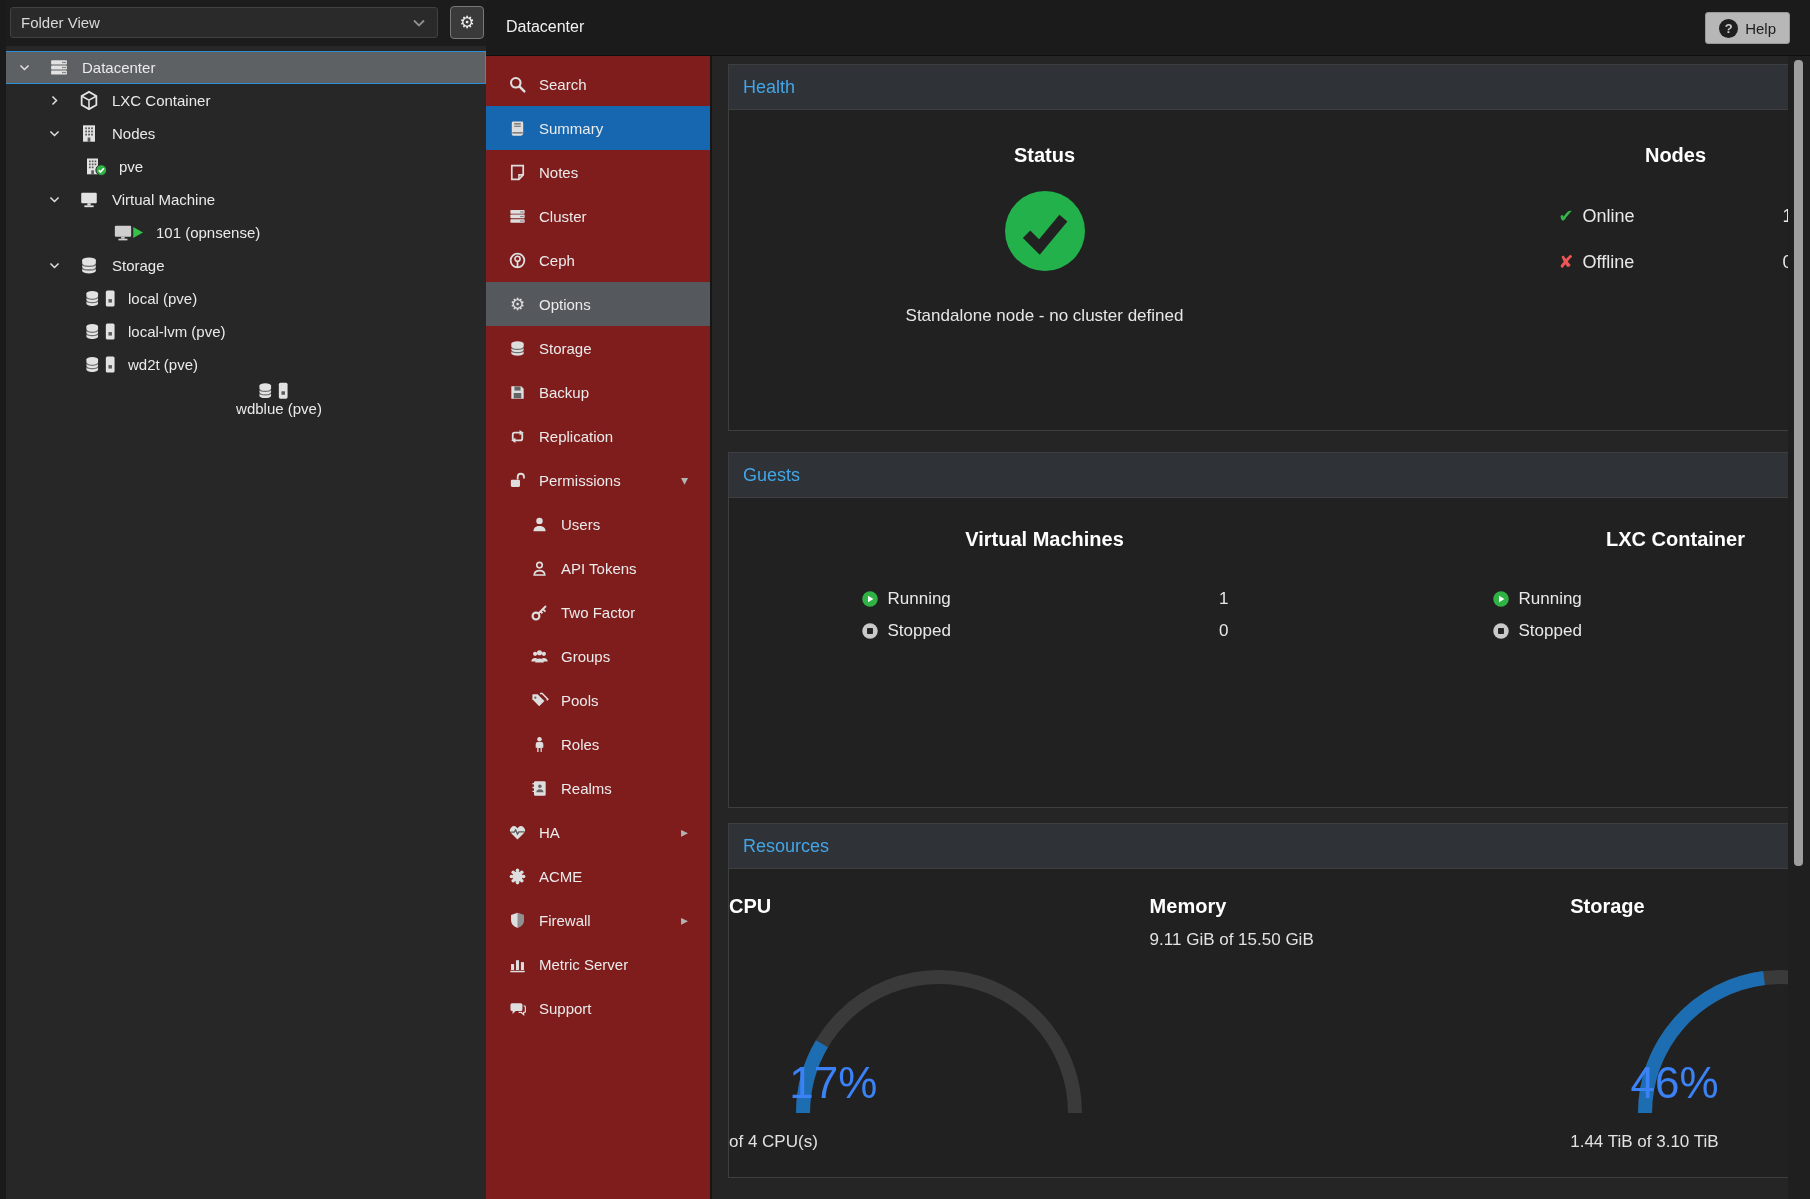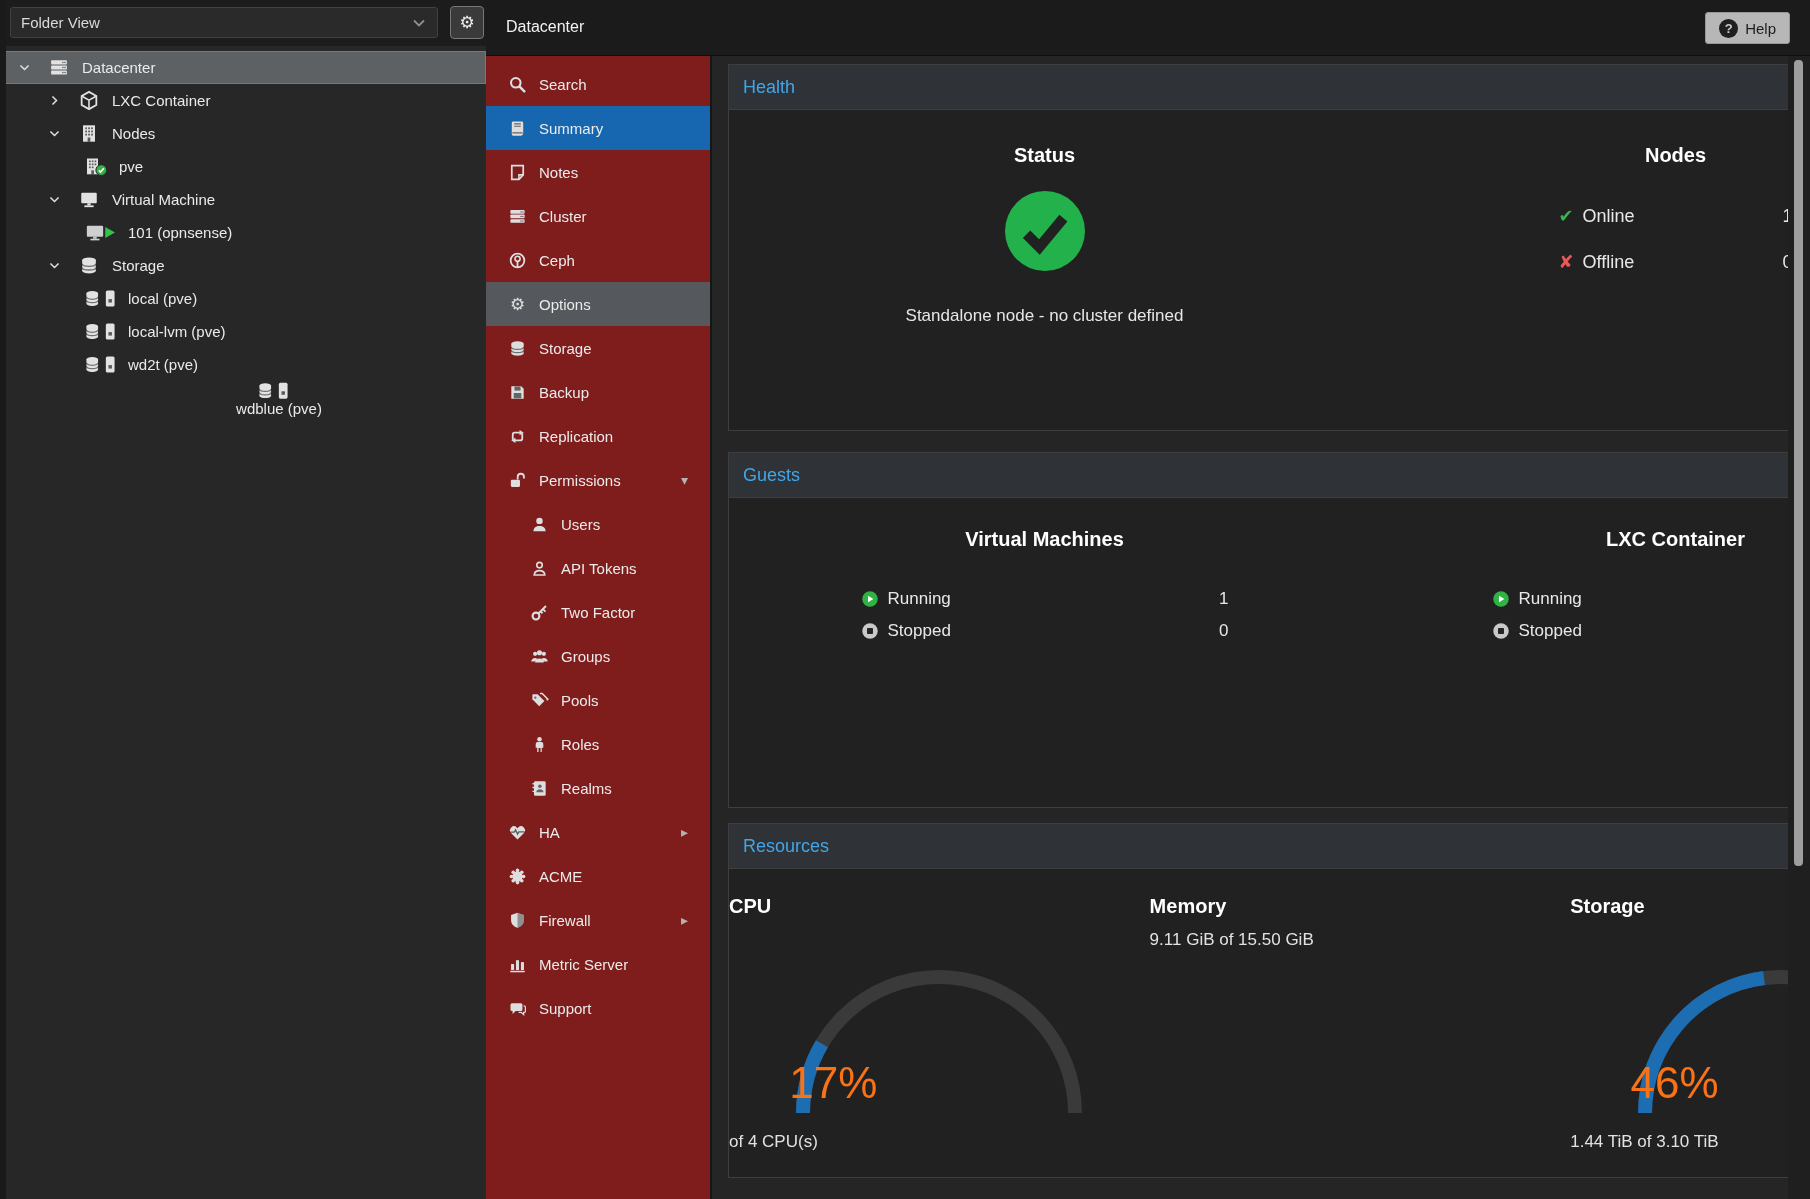--- a/index.html
+++ b/index.html
@@ -69,21 +69,21 @@
   .mark{font-size:18px;margin-right:9px;}
   .mark.ok{color:#35b54a;}
   .mark.err{color:#ee5555;}
   .val{margin-left:auto;}
   .grows{width:368px;margin:32px auto 0;font-size:17px;text-align:left;}
   .grow{display:flex;align-items:center;height:32px;}
   .grow .icn{width:18px;height:18px;margin-right:9px;}
   .res-cols{display:flex;}
   .res-col{width:33.33%;text-align:left;}
   .gauge{width:300px;height:156px;margin:46px auto 0;position:relative;}
-  .gpct{position:absolute;left:0;right:0;bottom:12px;font-size:44px;color:#f97316;}
+  .gpct{position:absolute;left:0;right:0;bottom:12px;font-size:44px;color:#3b82f6;}
   .gcap{margin-top:12px;font-size:17px;color:#e2e2e2;}
 
   
   #scrollbar{position:absolute;right:0;top:56px;width:22px;bottom:0;background:#1f1f1f;}
   #scroll-thumb{position:absolute;left:6px;top:4px;width:9px;height:806px;background:#9e9e9e;
     border-radius:4px;}
 </style>
 </head>
 <body>
 
@@ -198,21 +198,21 @@
         </span>
         <span class="icn ">
           <svg viewBox="0 0 20 20">
             <rect x="2.6" y="3.6" width="14.8" height="10" rx="1" fill="currentColor"></rect>
             <rect x="8.4" y="13.6" width="3.2" height="2" fill="currentColor"></rect>
             <rect x="5.6" y="15.6" width="8.8" height="1.7" fill="currentColor"></rect>
           </svg>
         </span>
         <span class="lbl">Virtual Machine</span>
       </div>
-      <div class="trow" style="padding-left: 72px;">
+      <div class="trow" style="padding-left: 72px; margin-left: 28px;">
         <span class="tspacer"></span>
         <span class="icn wide">
           <svg viewBox="0 0 30 20">
             <rect x="2" y="3.6" width="15.5" height="10.5" rx="1" fill="#cfcfcf"></rect>
             <rect x="8" y="14.1" width="3.4" height="1.8" fill="#cfcfcf"></rect>
             <rect x="5.4" y="15.9" width="8.6" height="1.6" fill="#cfcfcf"></rect>
             <path d="M19.5 4.8v10.4l9.3-5.2z" fill="#35c24b"></path>
           </svg>
         </span>
         <span class="lbl">101 (opnsense)</span>

